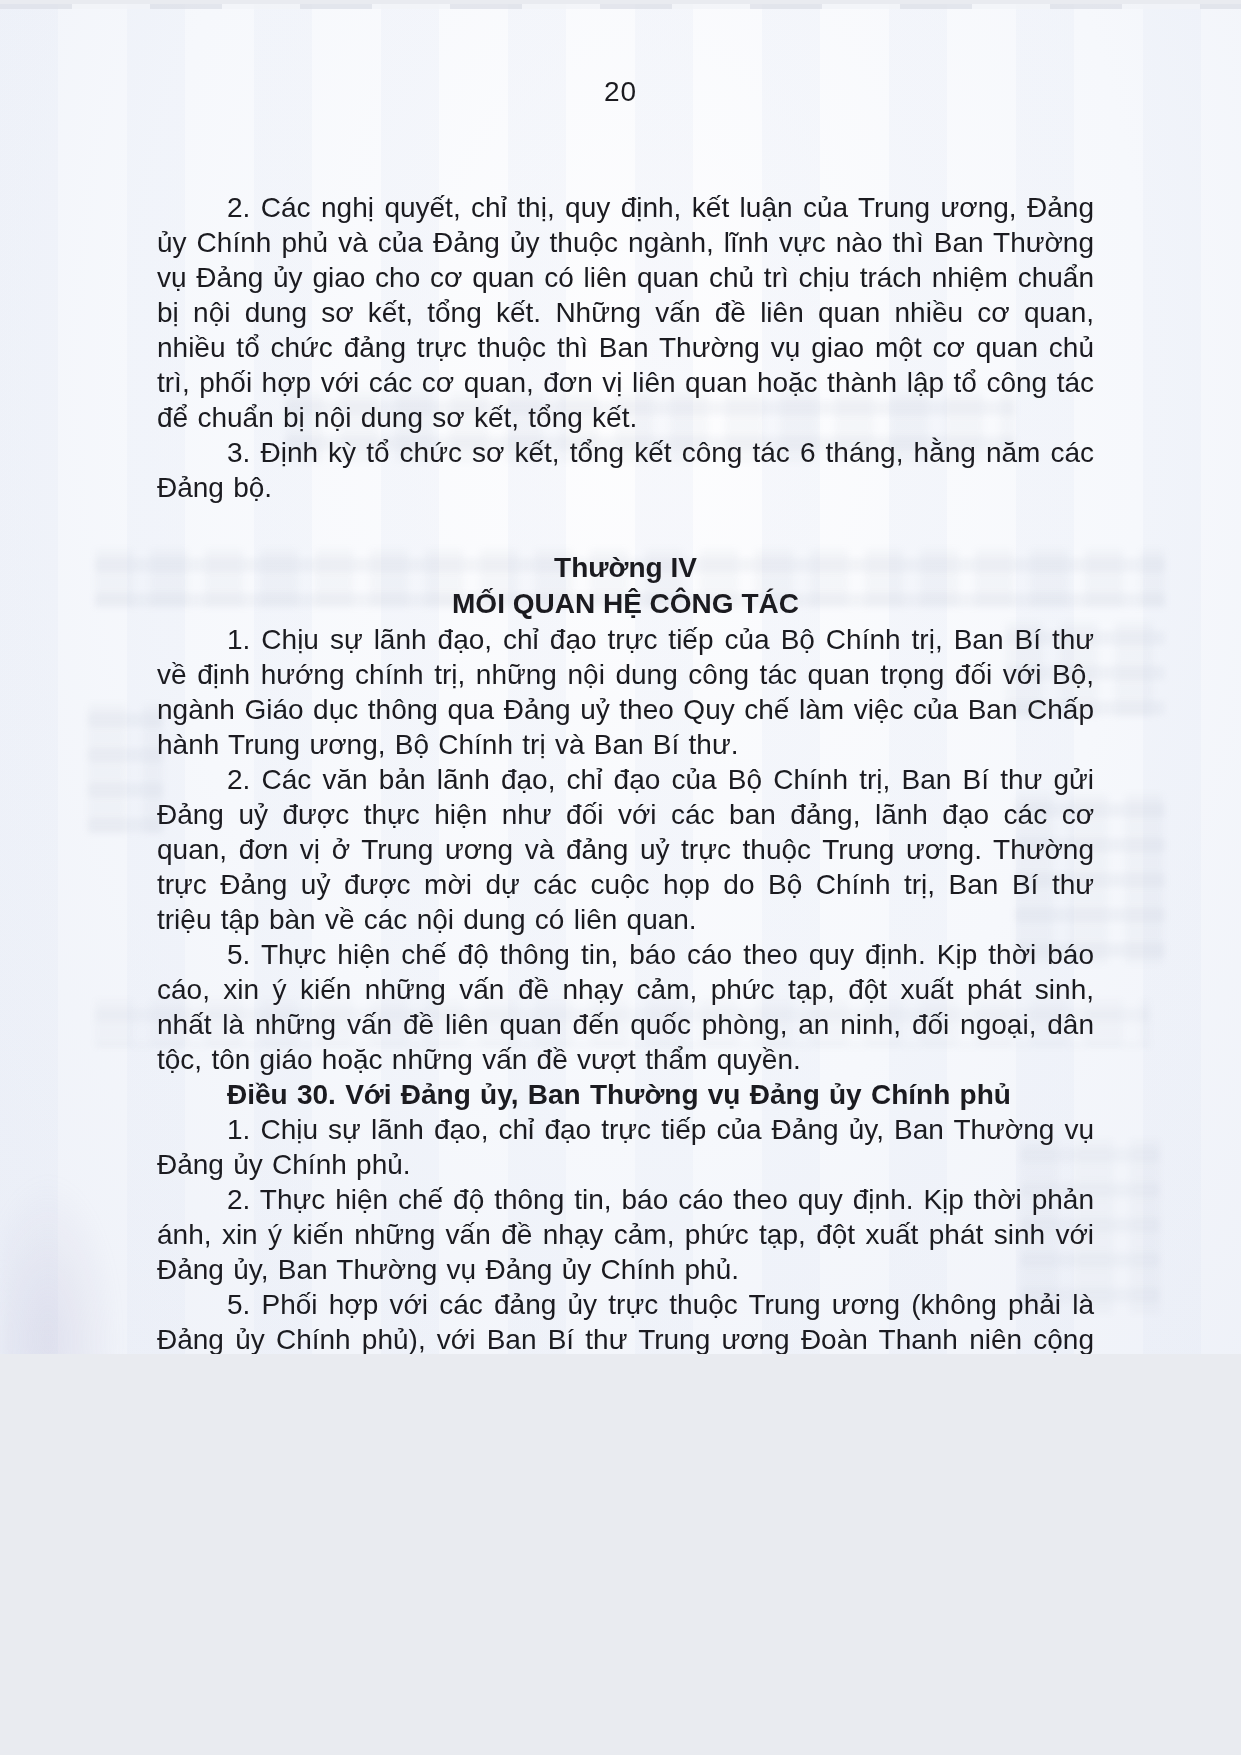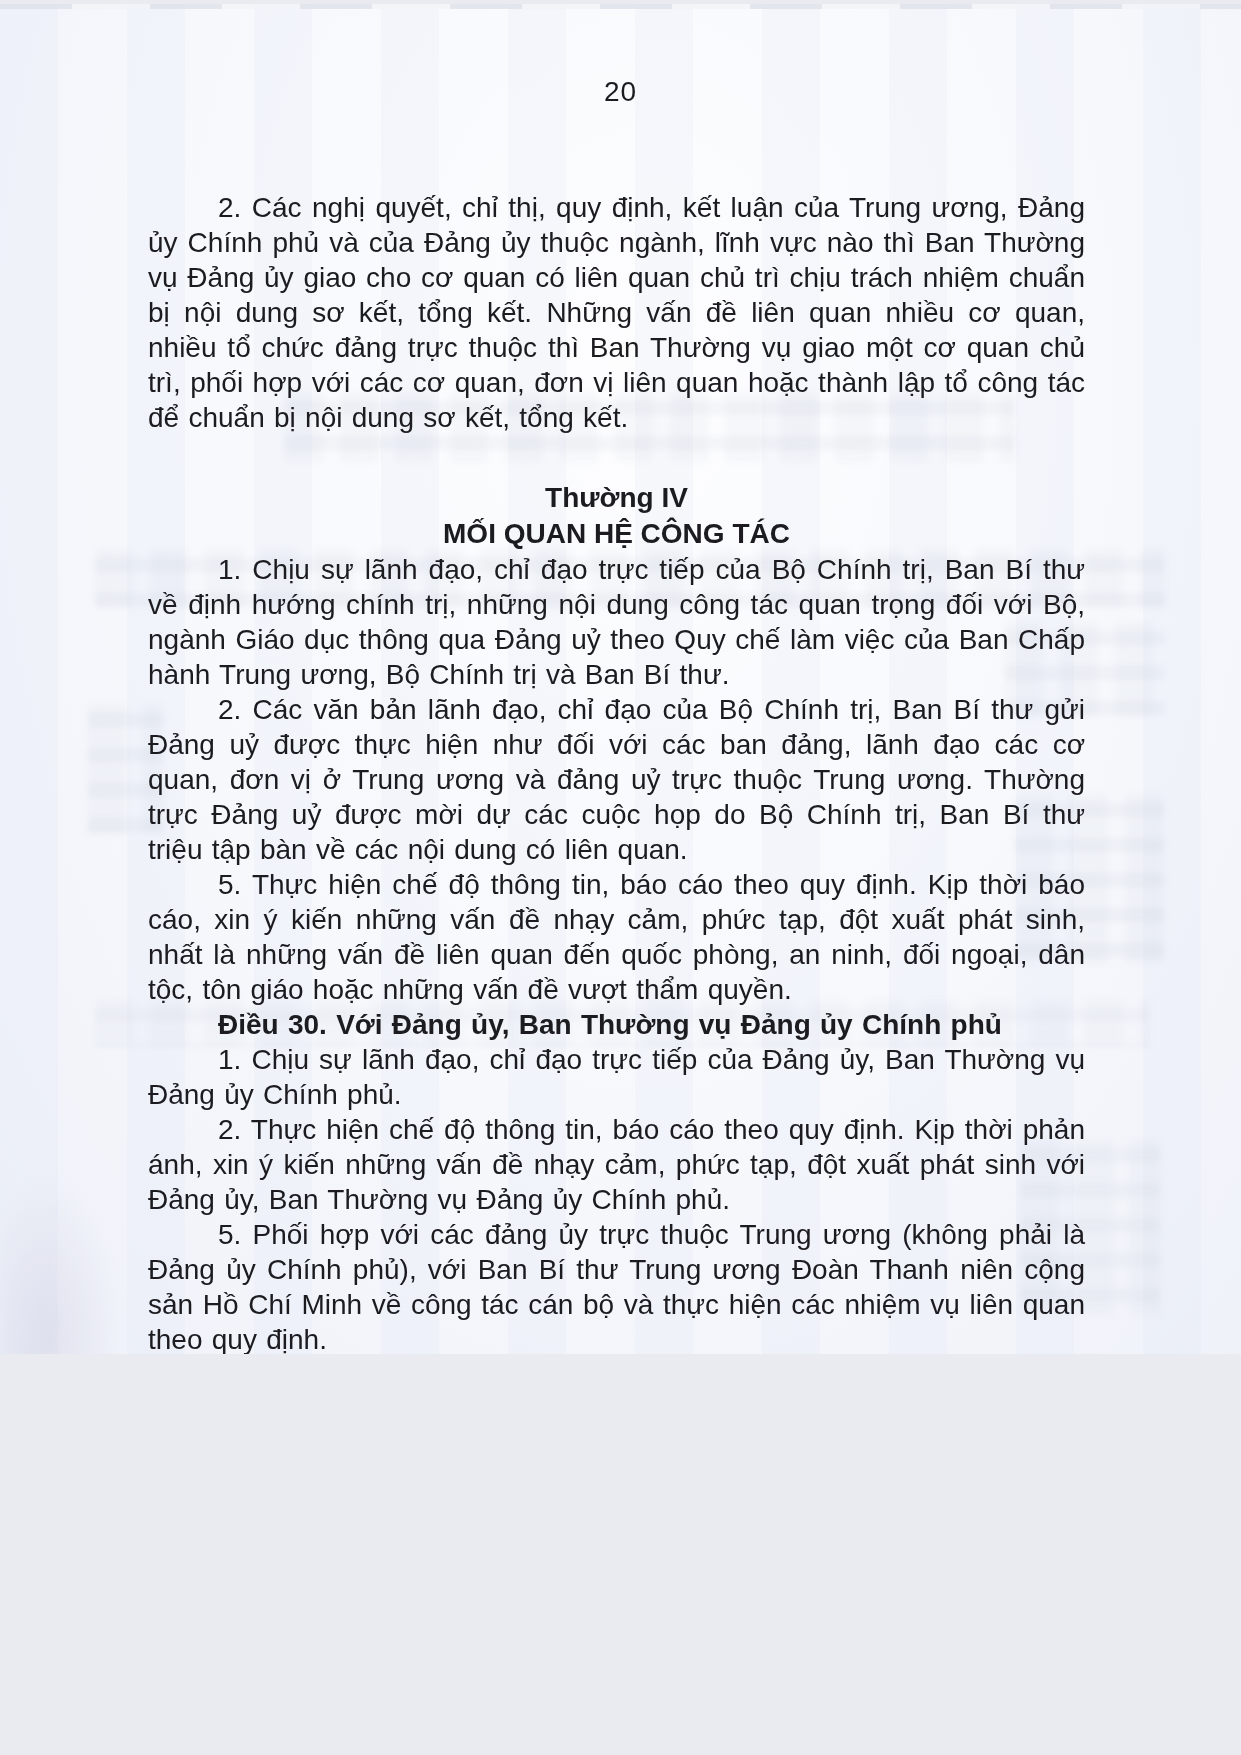--- a/index.html
+++ b/index.html
@@ -18,21 +18,21 @@
   .scan-edge{
     position:absolute;top:0;left:0;right:0;height:5px;
     background:repeating-linear-gradient(90deg,#dde0e8 0 72px,#f2f4f8 72px 150px);
     opacity:.75;filter:blur(.7px);
   }
   .pagenum{
     position:absolute;top:72px;left:0;width:100%;
     text-align:center;font-size:28px;letter-spacing:1px;
   }
   .content{
-    position:absolute;left:148px;top:186px;width:937px;
+    position:absolute;left:157px;top:186px;width:937px;
     font-size:28px;line-height:35px;
   }
   .content p{
     margin:0;
     text-align:justify;
     text-indent:70px;
     word-spacing:1.5px;
   }
   .heading{font-weight:bold;}
   .chapter{
@@ -75,20 +75,21 @@
   <div class="ghost" style="left:1020px;top:1135px;width:140px;height:175px;opacity:.45;"></div>
   <div class="ghost" style="left:95px;top:1415px;width:700px;height:28px;opacity:.35;"></div>
   <div class="ghost" style="left:95px;top:1655px;width:1000px;height:55px;opacity:.35;"></div>
   <div class="smudge" style="left:0px;top:1170px;width:120px;height:330px;"></div>
 
   <div class="pagenum">20</div>
 
   <div class="content">
 
     <p>2. Các nghị quyết, chỉ thị, quy định, kết luận của Trung ương, Đảng ủy Chính phủ và của Đảng ủy thuộc ngành, lĩnh vực nào thì Ban Thường vụ Đảng ủy giao cho cơ quan có liên quan chủ trì chịu trách nhiệm chuẩn bị nội dung sơ kết, tổng kết. Những vấn đề liên quan nhiều cơ quan, nhiều tổ chức đảng trực thuộc thì Ban Thường vụ giao một cơ quan chủ trì, phối hợp với các cơ quan, đơn vị liên quan hoặc thành lập tổ công tác để chuẩn bị nội dung sơ kết, tổng kết.</p>
+    <p class="mt-5">3. Định kỳ tổ chức sơ kết, tổng kết công tác 6 tháng, hằng năm các Đảng bộ.</p>
 
     <div class="chapter">
       <div>Thường IV</div>
       <div>MỐI QUAN HỆ CÔNG TÁC</div>
     </div>
 
     <p class="mt-8">1. Chịu sự lãnh đạo, chỉ đạo trực tiếp của Bộ Chính trị, Ban Bí thư về định hướng chính trị, những nội dung công tác quan trọng đối với Bộ, ngành Giáo dục thông qua Đảng uỷ theo Quy chế làm việc của Ban Chấp hành Trung ương, Bộ Chính trị và Ban Bí thư.</p>
     <p class="mt-3">2. Các văn bản lãnh đạo, chỉ đạo của Bộ Chính trị, Ban Bí thư gửi Đảng uỷ được thực hiện như đối với các ban đảng, lãnh đạo các cơ quan, đơn vị ở Trung ương và đảng uỷ trực thuộc Trung ương. Thường trực Đảng uỷ được mời dự các cuộc họp do Bộ Chính trị, Ban Bí thư triệu tập bàn về các nội dung có liên quan.</p>
     <p class="mt-3">5. Thực hiện chế độ thông tin, báo cáo theo quy định. Kịp thời báo cáo, xin ý kiến những vấn đề nhạy cảm, phức tạp, đột xuất phát sinh, nhất là những vấn đề liên quan đến quốc phòng, an ninh, đối ngoại, dân tộc, tôn giáo hoặc những vấn đề vượt thẩm quyền.</p>
 

